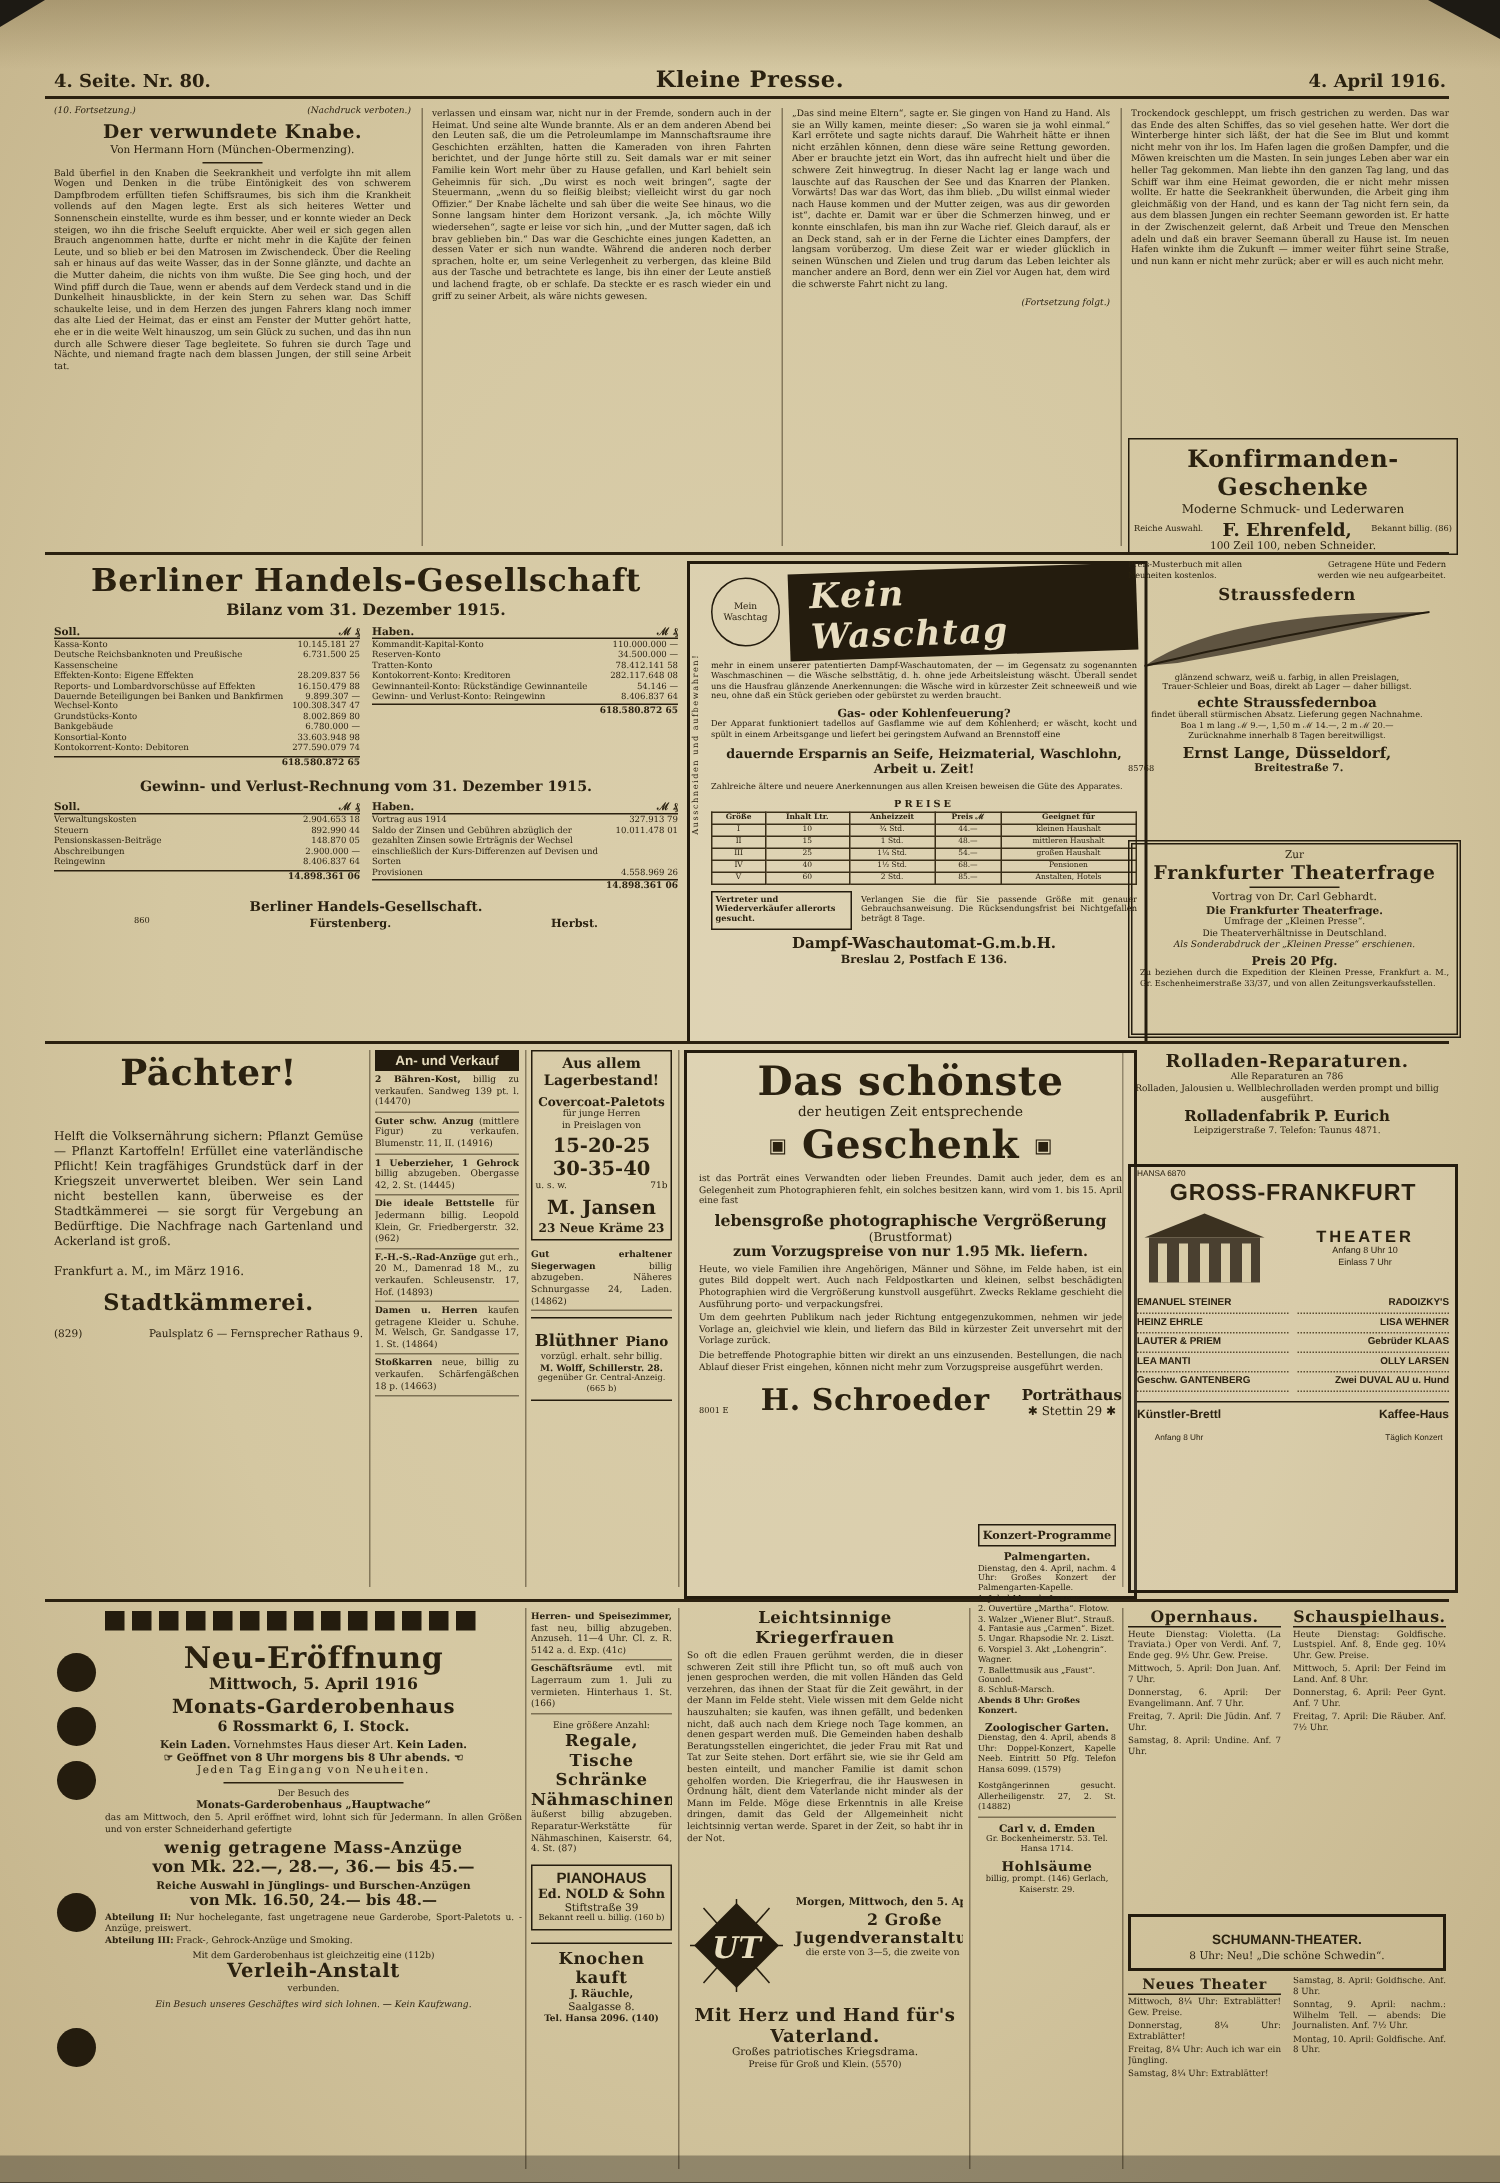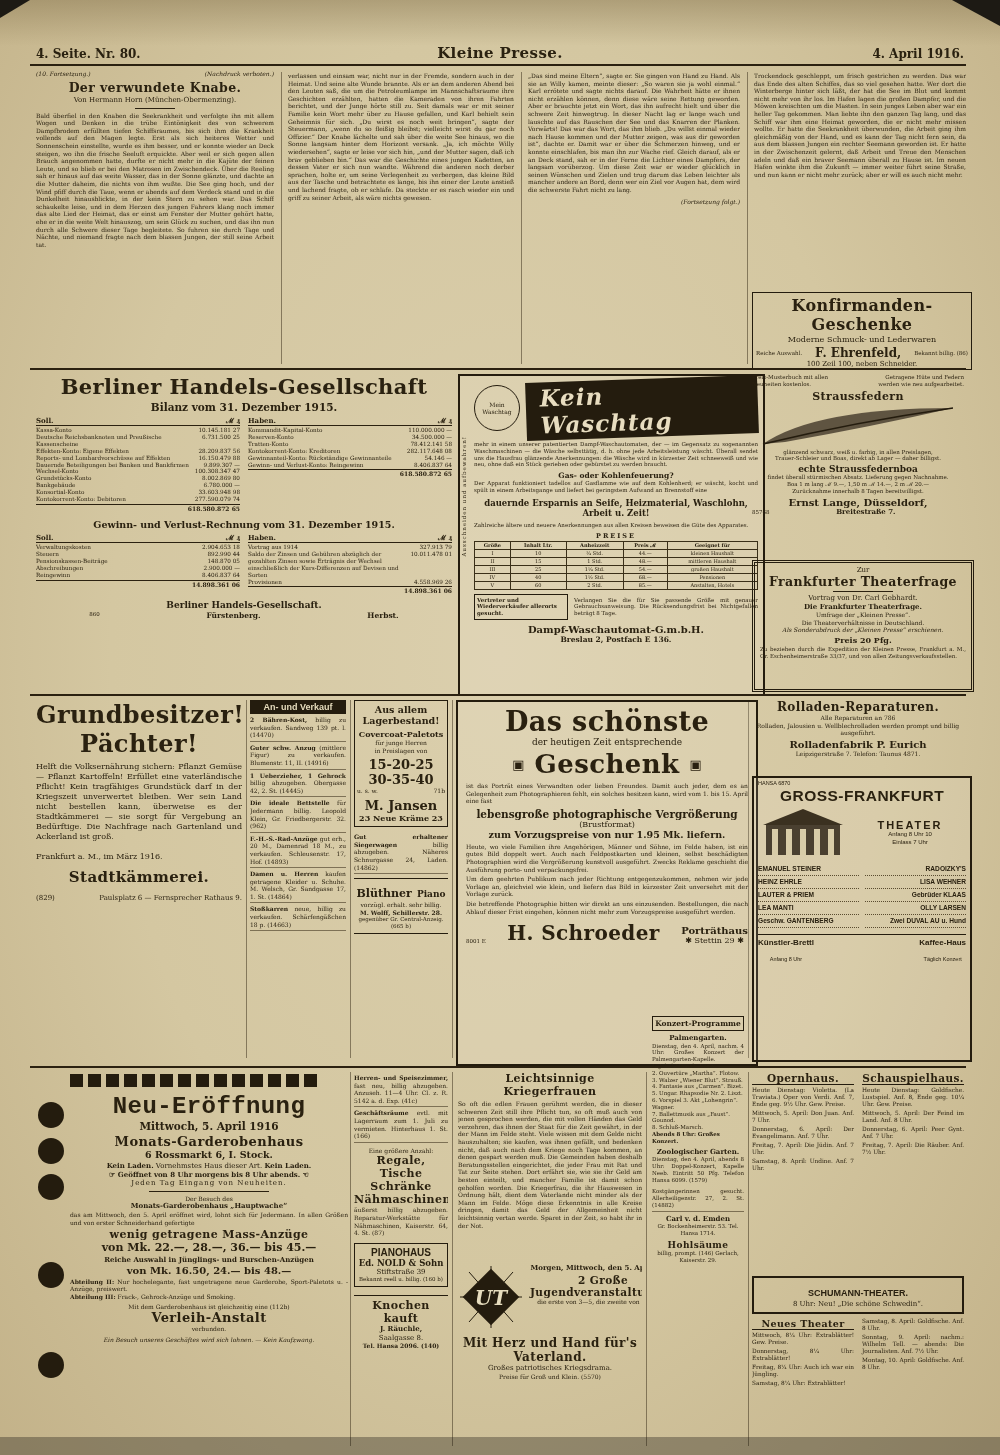--- a/index.html
+++ b/index.html
@@ -338,23 +338,22 @@
     <div class="c t6">Umfrage der „Kleinen Presse“.</div>
     <div class="c t6">Die Theaterverhältnisse in Deutschland.</div>
     <div class="c t6 i">Als Sonderabdruck der „Kleinen Presse“ erschienen.</div>
     <div class="c b" style="font-size:8px;margin-top:1px;">Preis 20 Pfg.</div>
     <div class="t55 j" style="margin-top:1px;">Zu beziehen durch die Expedition der Kleinen Presse, Frankfurt a. M., Gr. Eschenheimerstraße 33/37, und von allen Zeitungsverkaufsstellen.</div>
   </div>
 
   <div class="hrule" style="left:30px;top:694px;width:936px;"></div>
 
   <div class="blk" style="left:36px;top:700px;width:206px;height:312px;">
-    <div class="c frak" style="font-size:24px;">Grundbesitzer!</div>
     <div class="c frak" style="font-size:24px;">Pächter!</div>
-    <div class="t8 j" style="margin-top:4px;">Helft die Volksernährung sichern: Pflanzt Gemüse — Pflanzt Kartoffeln! Erfüllet eine vaterländische Pflicht! Kein tragfähiges Grundstück darf in der Kriegszeit unverwertet bleiben. Wer sein Land nicht bestellen kann, überweise es der Stadtkämmerei — sie sorgt für Vergebung an Bedürftige. Die Nachfrage nach Gartenland und Ackerland ist groß.</div>
+    <div class="t8 j" style="margin-top:24px;">Helft die Volksernährung sichern: Pflanzt Gemüse — Pflanzt Kartoffeln! Erfüllet eine vaterländische Pflicht! Kein tragfähiges Grundstück darf in der Kriegszeit unverwertet bleiben. Wer sein Land nicht bestellen kann, überweise es der Stadtkämmerei — sie sorgt für Vergebung an Bedürftige. Die Nachfrage nach Gartenland und Ackerland ist groß.</div>
     <div class="t8" style="margin-top:10px;">Frankfurt a. M., im März 1916.</div>
     <div class="frak" style="font-size:15px;margin-top:6px;text-align:center;">Stadtkämmerei.</div>
     <div style="display:flex;justify-content:space-between;margin-top:8px;font-size:7px;">
       <span>(829)</span>
       <span>Paulsplatz 6 — Fernsprecher Rathaus 9.</span>
     </div>
   </div>
 
   <div class="vr" style="left:246px;top:700px;height:358px;"></div>
   <div class="vr" style="left:350px;top:700px;height:358px;"></div>
@@ -489,21 +488,21 @@
     </div>
   </div>
 
   <div class="hrule" style="left:30px;top:1066px;width:936px;"></div>
 
   <div class="blk" style="left:36px;top:1072px;width:312px;height:374px;">
     <div style="padding-left:34px;">
       <div style="margin-bottom:2px;">
         <span class="sq"></span><span class="sq"></span><span class="sq"></span><span class="sq"></span><span class="sq"></span><span class="sq"></span><span class="sq"></span><span class="sq"></span><span class="sq"></span><span class="sq"></span><span class="sq"></span><span class="sq"></span><span class="sq"></span><span class="sq"></span>
       </div>
-      <div class="c frak" style="font-size:24px;font-family:Liberation Mono, monospace;">Neu-Eröffnung</div>
+      <div class="c frak" style="font-size:20px;">Neu-Eröffnung</div>
       <div class="c b" style="font-size:10.5px;">Mittwoch, 5. April 1916</div>
       <div class="c frak" style="font-size:13px;margin-top:2px;">Monats-Garderobenhaus</div>
       <div class="c b" style="font-size:9.5px;">6 Rossmarkt 6, I. Stock.</div>
       <div class="c t7" style="margin-top:2px;"><b>Kein Laden.</b> <span>Vornehmstes Haus dieser Art.</span> <b>Kein Laden.</b></div>
       <div class="c t7 b">☞ Geöffnet von 8 Uhr morgens bis 8 Uhr abends. ☜</div>
       <div class="c t7" style="letter-spacing:1px;">Jeden Tag Eingang von Neuheiten.</div>
       <div class="thinline" style="width:120px;margin:3px auto;"></div>
       <div class="c t6">Der Besuch des</div>
       <div class="c b t7">Monats-Garderobenhaus „Hauptwache“</div>
       <div class="t6 j">das am Mittwoch, den 5. April eröffnet wird, lohnt sich für Jedermann. In allen Größen und von erster Schneiderhand gefertigte</div>

